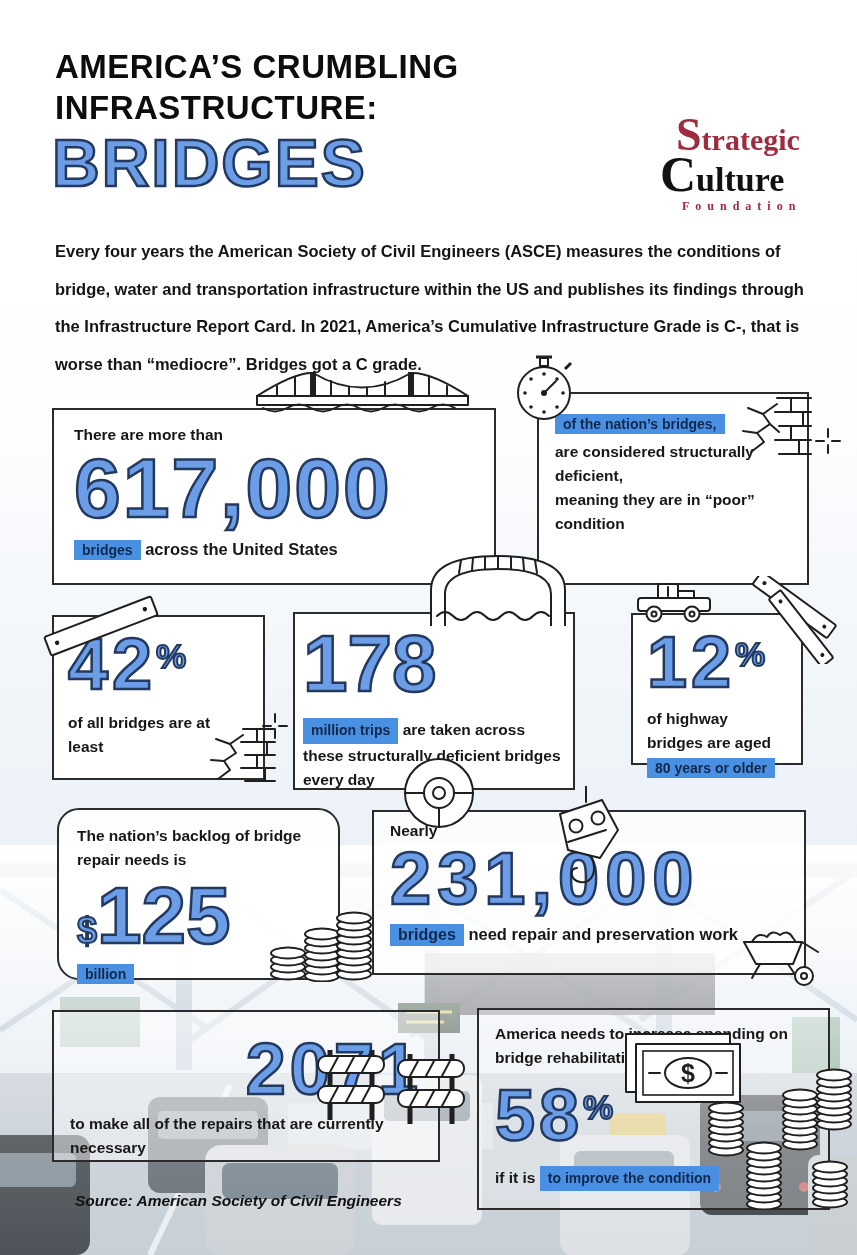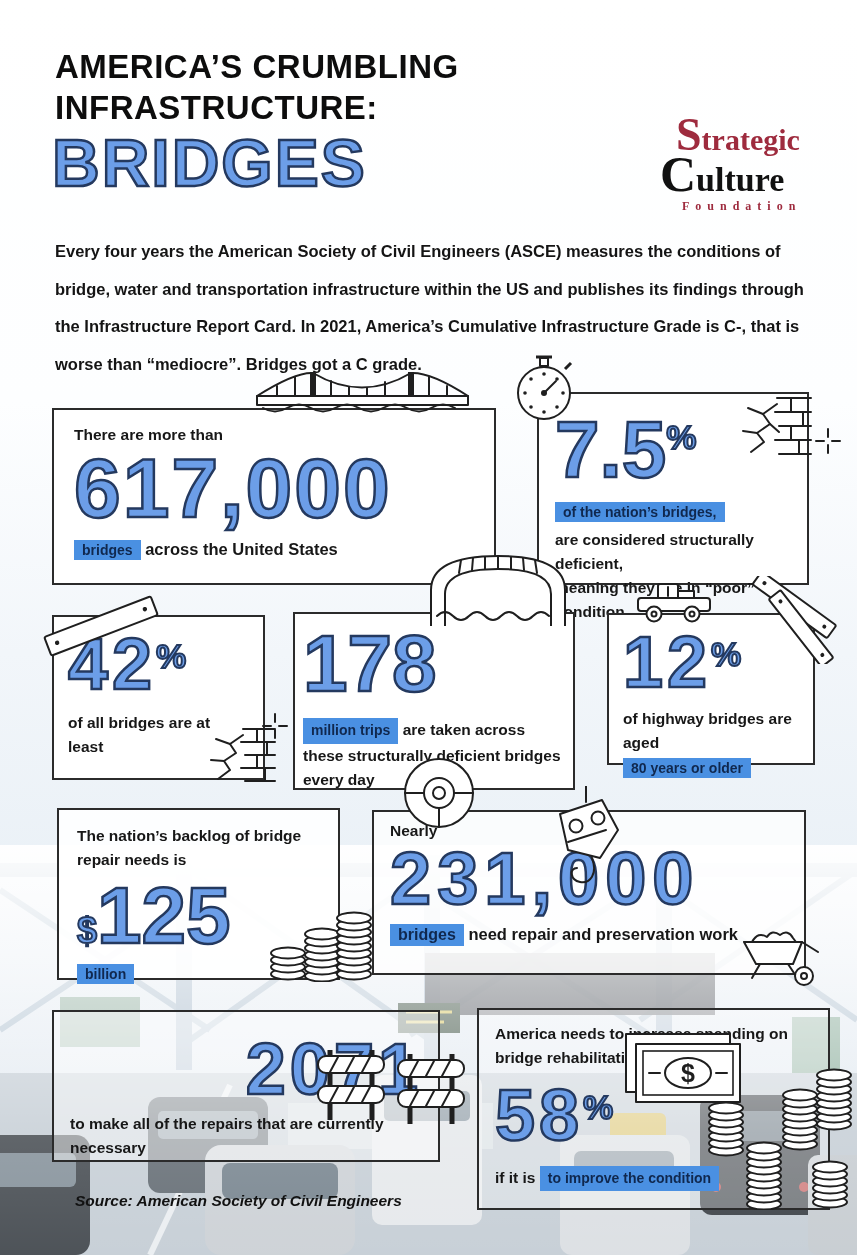--- a/index.html
+++ b/index.html
@@ -18,22 +18,22 @@
   .logo-l2::first-letter{font-size:50px;}
   .logo-l3{color:#9e2b3e;font-size:12px;font-weight:700;letter-spacing:6px;margin:-4px 0 0 22px;}
   .intro{position:absolute;left:55px;top:233px;width:768px;font-size:16.5px;
          font-weight:700;line-height:2.28;color:#141414;}
   
   .box{position:absolute;border:2px solid #2b2b2b;background:#fff;z-index:1;box-sizing:border-box;}
   #b1{left:52px;top:408px;width:444px;height:177px;padding:16px 20px;}
   #b2{left:537px;top:392px;width:272px;height:193px;padding:10px 16px;}
   #b3{left:52px;top:615px;width:213px;height:165px;padding:8px 14px;}
   #b4{left:293px;top:612px;width:282px;height:178px;padding:8px 8px;}
-  #b5{left:607px;top:613px;width:208px;height:152px;padding:8px 14px;}
-  #b6{left:57px;top:808px;width:283px;height:172px;padding:14px 18px;background:rgba(255,255,255,.9);}
+  #b5{left:631px;top:613px;width:172px;height:152px;padding:8px 14px;}
+  #b6{left:57px;top:808px;width:283px;height:172px;padding:14px 18px;background:rgba(255,255,255,.9);border-radius:22px;}
   #b7{left:372px;top:810px;width:434px;height:165px;padding:10px 16px;background:rgba(255,255,255,.75);}
   #b8{left:52px;top:1010px;width:388px;height:152px;padding:12px 16px;background:rgba(255,255,255,.45);}
   #b9{left:477px;top:1008px;width:353px;height:202px;padding:12px 16px;background:rgba(255,255,255,.3);}
   .lead{font-size:15.5px;font-weight:700;color:#171717;}
   .small{font-size:15.5px;font-weight:700;color:#171717;line-height:1.55;}
   .big{font-weight:800;color:#6c9ee8;-webkit-text-stroke:2.5px #24395f;line-height:1.05;
        font-family:"Liberation Sans",sans-serif;}
   .n84{font-size:84px;letter-spacing:2px;}
   .n80{font-size:80px;}
   .n74{font-size:74px;letter-spacing:6px;}
@@ -141,23 +141,20 @@
   <div class="box" id="b1">
     <div class="lead">There are more than</div>
     <div class="big n84">617,000</div>
     <div class="row" style="margin-top:8px;">
       <span class="tag">bridges</span>
       <span>across the United States</span>
     </div>
   </div>
 
   <div class="box" id="b2">
-    <div style="margin-top:4px;">
-      <span class="big n80">7.5</span><span class="unit">%</span>
-    </div>
     <div style="margin-top:10px;">
       <span class="tag">of the nation’s bridges,</span>
     </div>
     <div class="small" style="margin-top:6px;">
       <div>are considered structurally deficient,</div>
       <div>meaning they are in “poor” condition</div>
     </div>
   </div>
 
   <div class="box" id="b3">

